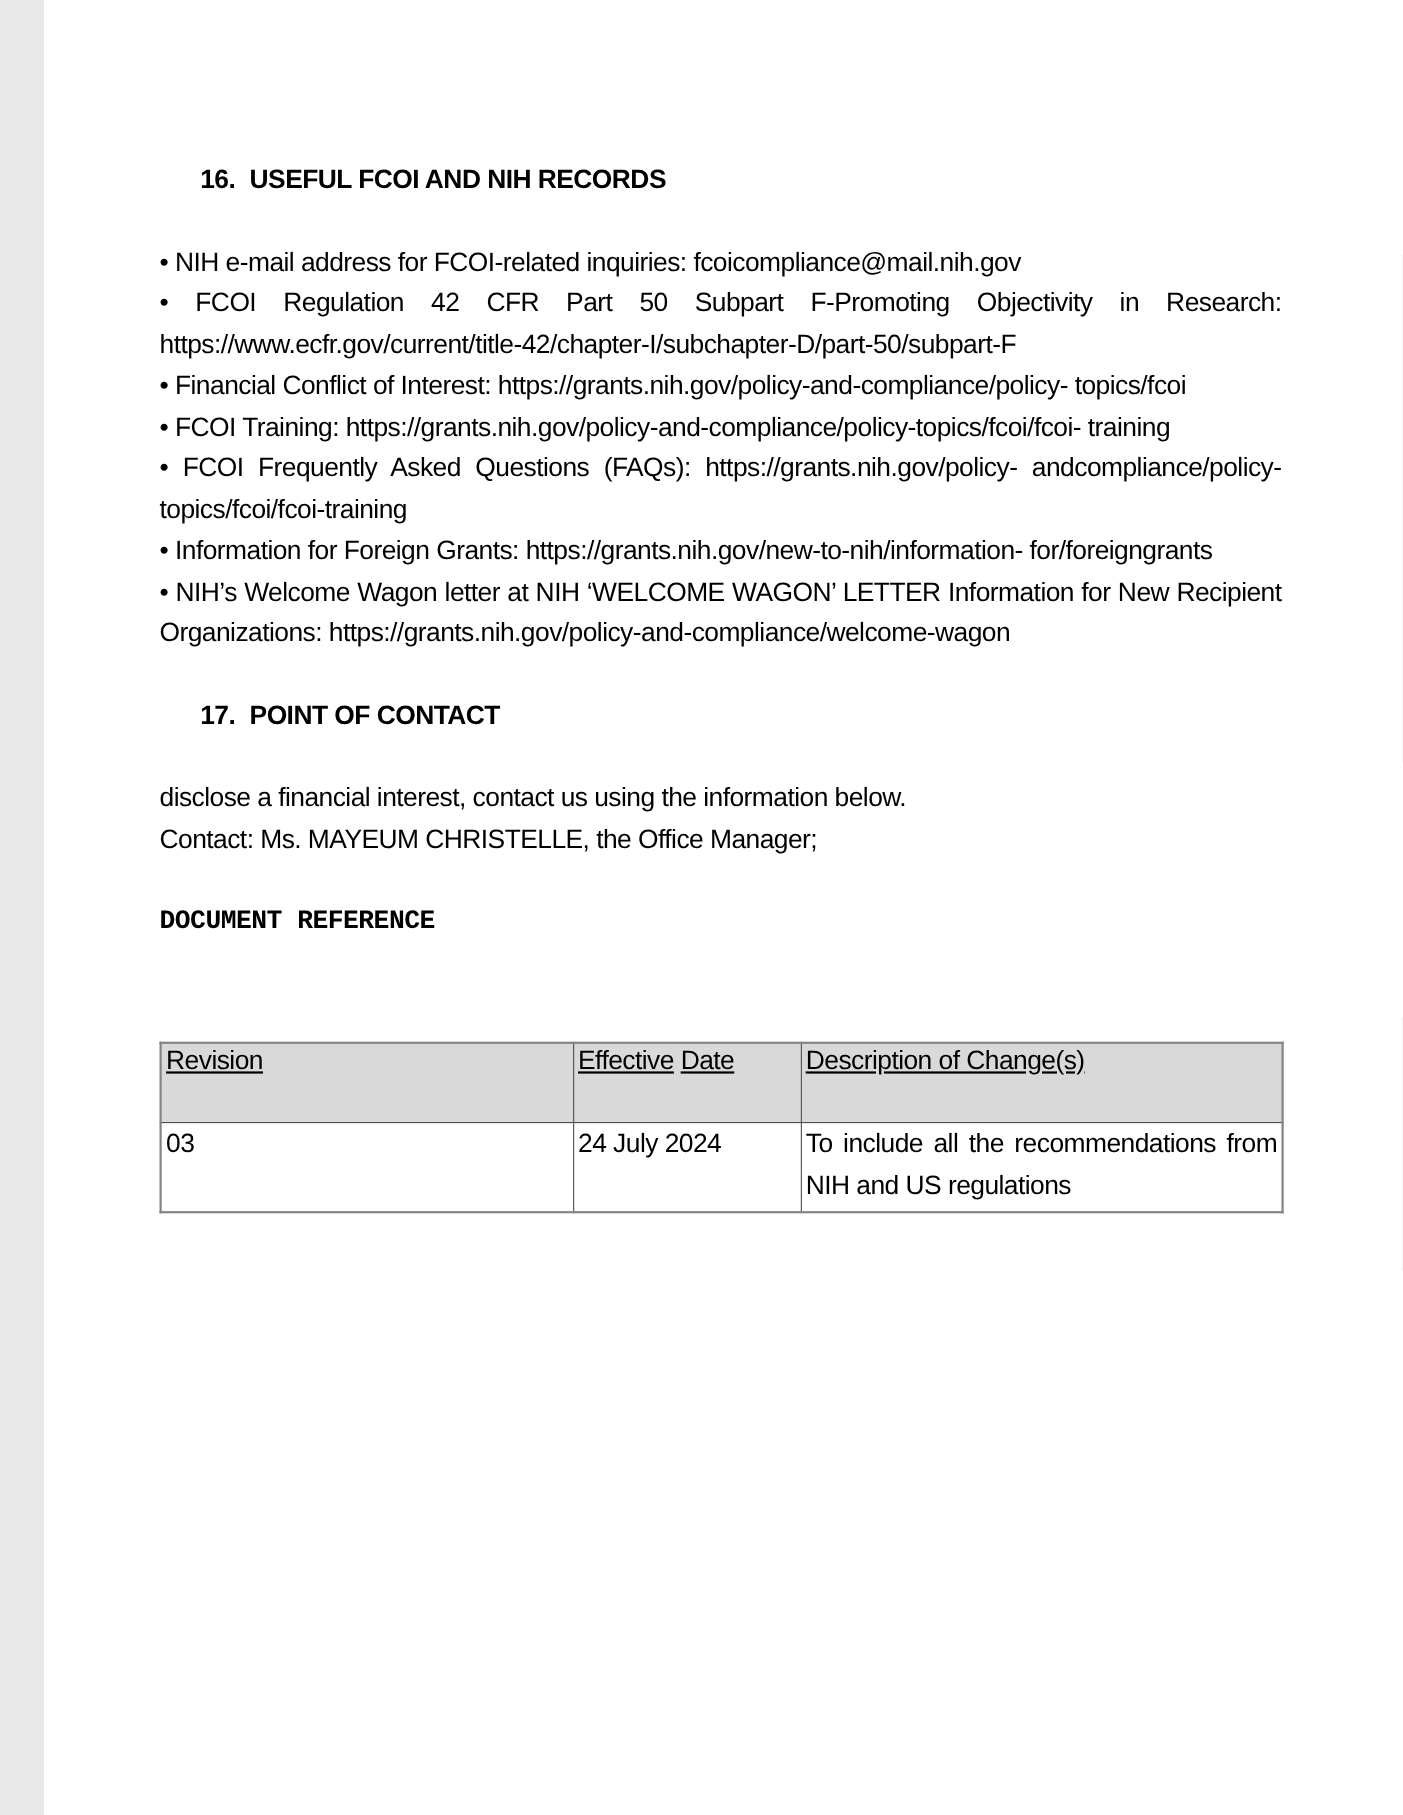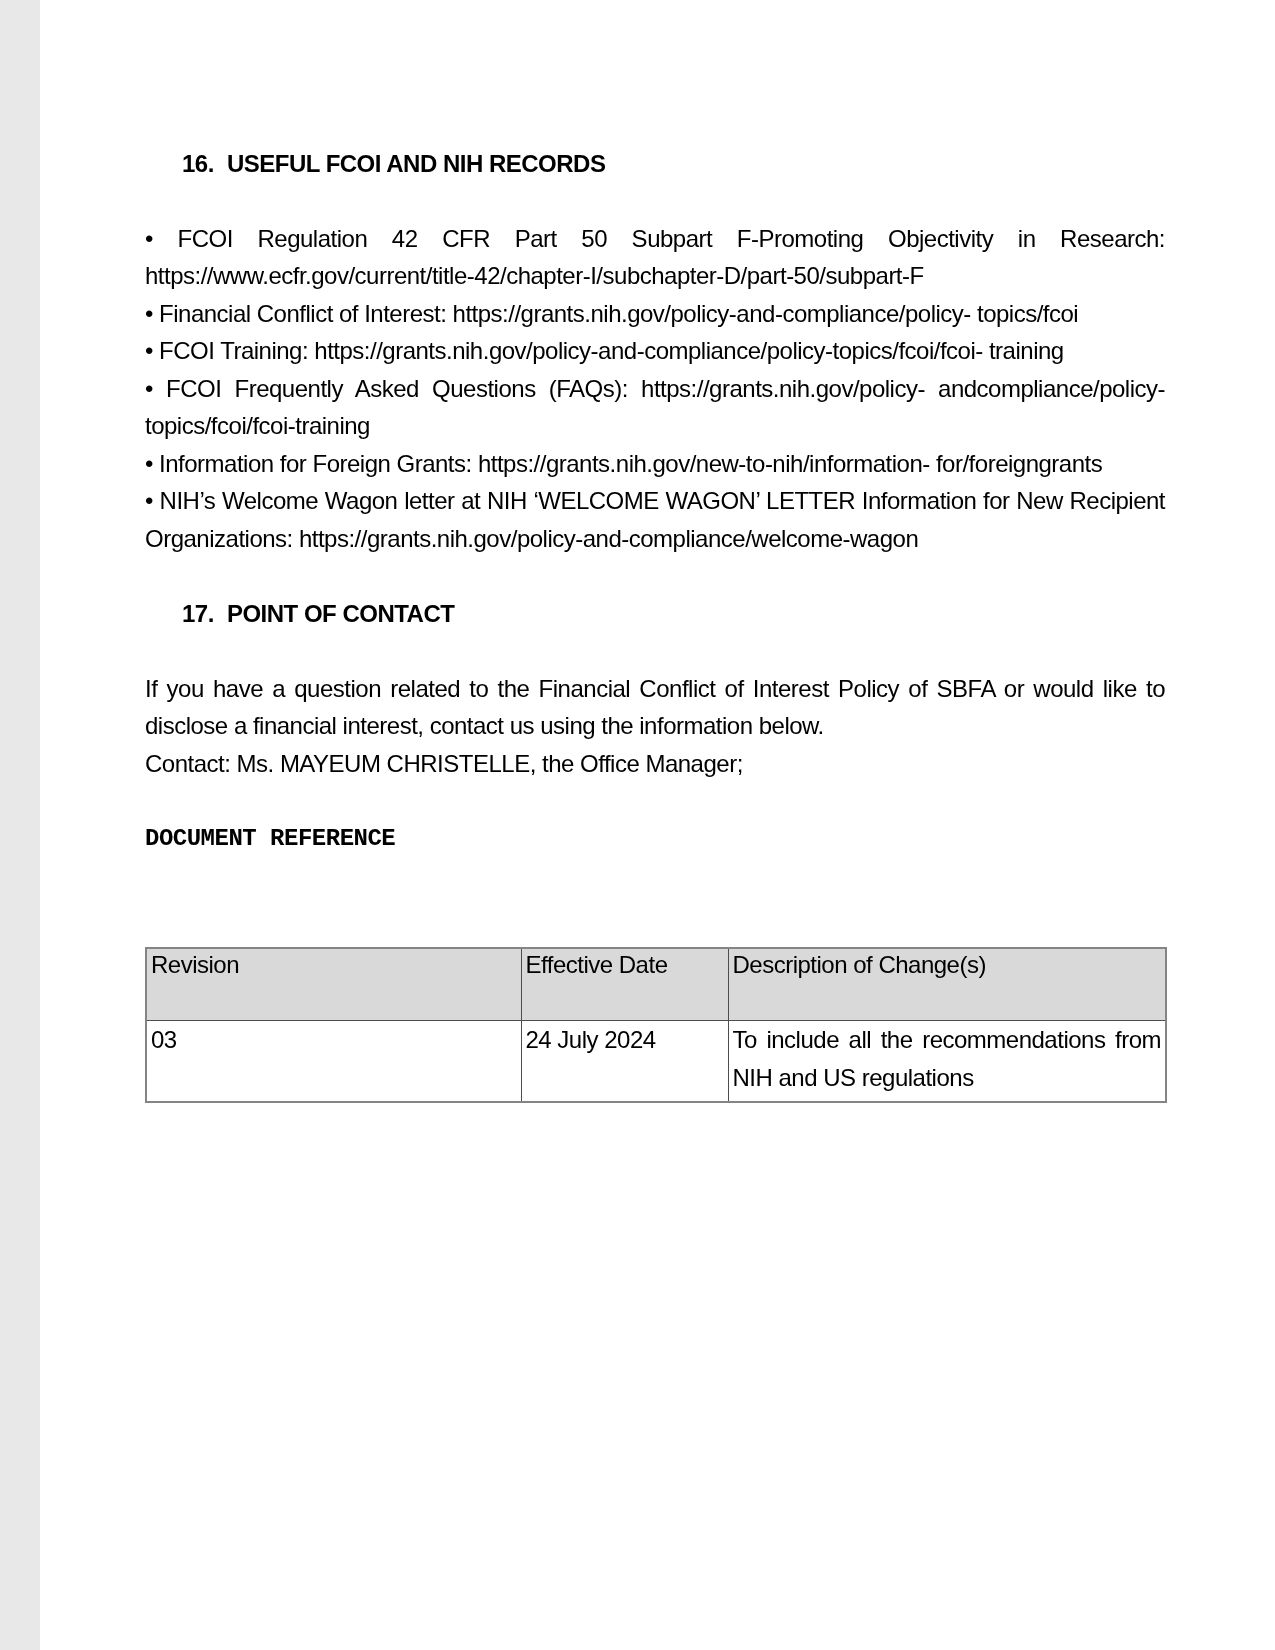--- a/index.html
+++ b/index.html
@@ -38,56 +38,56 @@
   table.ref th{
     background:#d9d9d9;
     height:71px;
     line-height:32px;
   }
   table.ref td{
     height:80px;
     line-height:37.5px;
   }
   td.date{padding-left:9px;}
-  .u{}
+  .u{text-decoration:underline;}
   .footer{
     position:absolute;
     left:105px;top:1455px;width:1020px;
     text-align:right;
     font-size:23px;
   }
 </style>
 </head>
 <body>
 
 <div class="page">
   <div class="content">
 
     <div class="line heading">
       <span>16.</span><span class="ht">USEFUL FCOI AND NIH RECORDS</span>
     </div>
 
     <div>
+        <div class="line">• NIH e-mail address for FCOI-related inquiries: fcoicompliance@mail.nih.gov</div>
         <div class="line j">• FCOI Regulation 42 CFR Part 50 Subpart F-Promoting Objectivity in Research:</div>
         <div class="line">https://www.ecfr.gov/current/title-42/chapter-I/subchapter-D/part-50/subpart-F</div>
         <div class="line">• Financial Conflict of Interest: https://grants.nih.gov/policy-and-compliance/policy- topics/fcoi</div>
         <div class="line">• FCOI Training: https://grants.nih.gov/policy-and-compliance/policy-topics/fcoi/fcoi- training</div>
         <div class="line j">• FCOI Frequently Asked Questions (FAQs): https://grants.nih.gov/policy- andcompliance/policy-</div>
         <div class="line">topics/fcoi/fcoi-training</div>
         <div class="line">• Information for Foreign Grants: https://grants.nih.gov/new-to-nih/information- for/foreigngrants</div>
         <div class="line j">• NIH’s Welcome Wagon letter at NIH ‘WELCOME WAGON’ LETTER Information for New Recipient</div>
         <div class="line">Organizations: https://grants.nih.gov/policy-and-compliance/welcome-wagon</div>
       </div>
 
     <div class="line heading">
       <span>17.</span><span class="ht">POINT OF CONTACT</span>
     </div>
 
     <div>
-        <div class="line j">If you have a question related to the Financial Conflict of Interest Policy of SBFA or would like to</div>
         <div class="line">disclose a financial interest, contact us using the information below.</div>
         <div class="line">Contact: Ms. MAYEUM CHRISTELLE, the Office Manager;</div>
       </div>
 
     <div class="line heading docref">DOCUMENT REFERENCE</div>
 
     <table class="ref">
       <colgroup>
         <col style="width:375px">
         <col style="width:207px">

